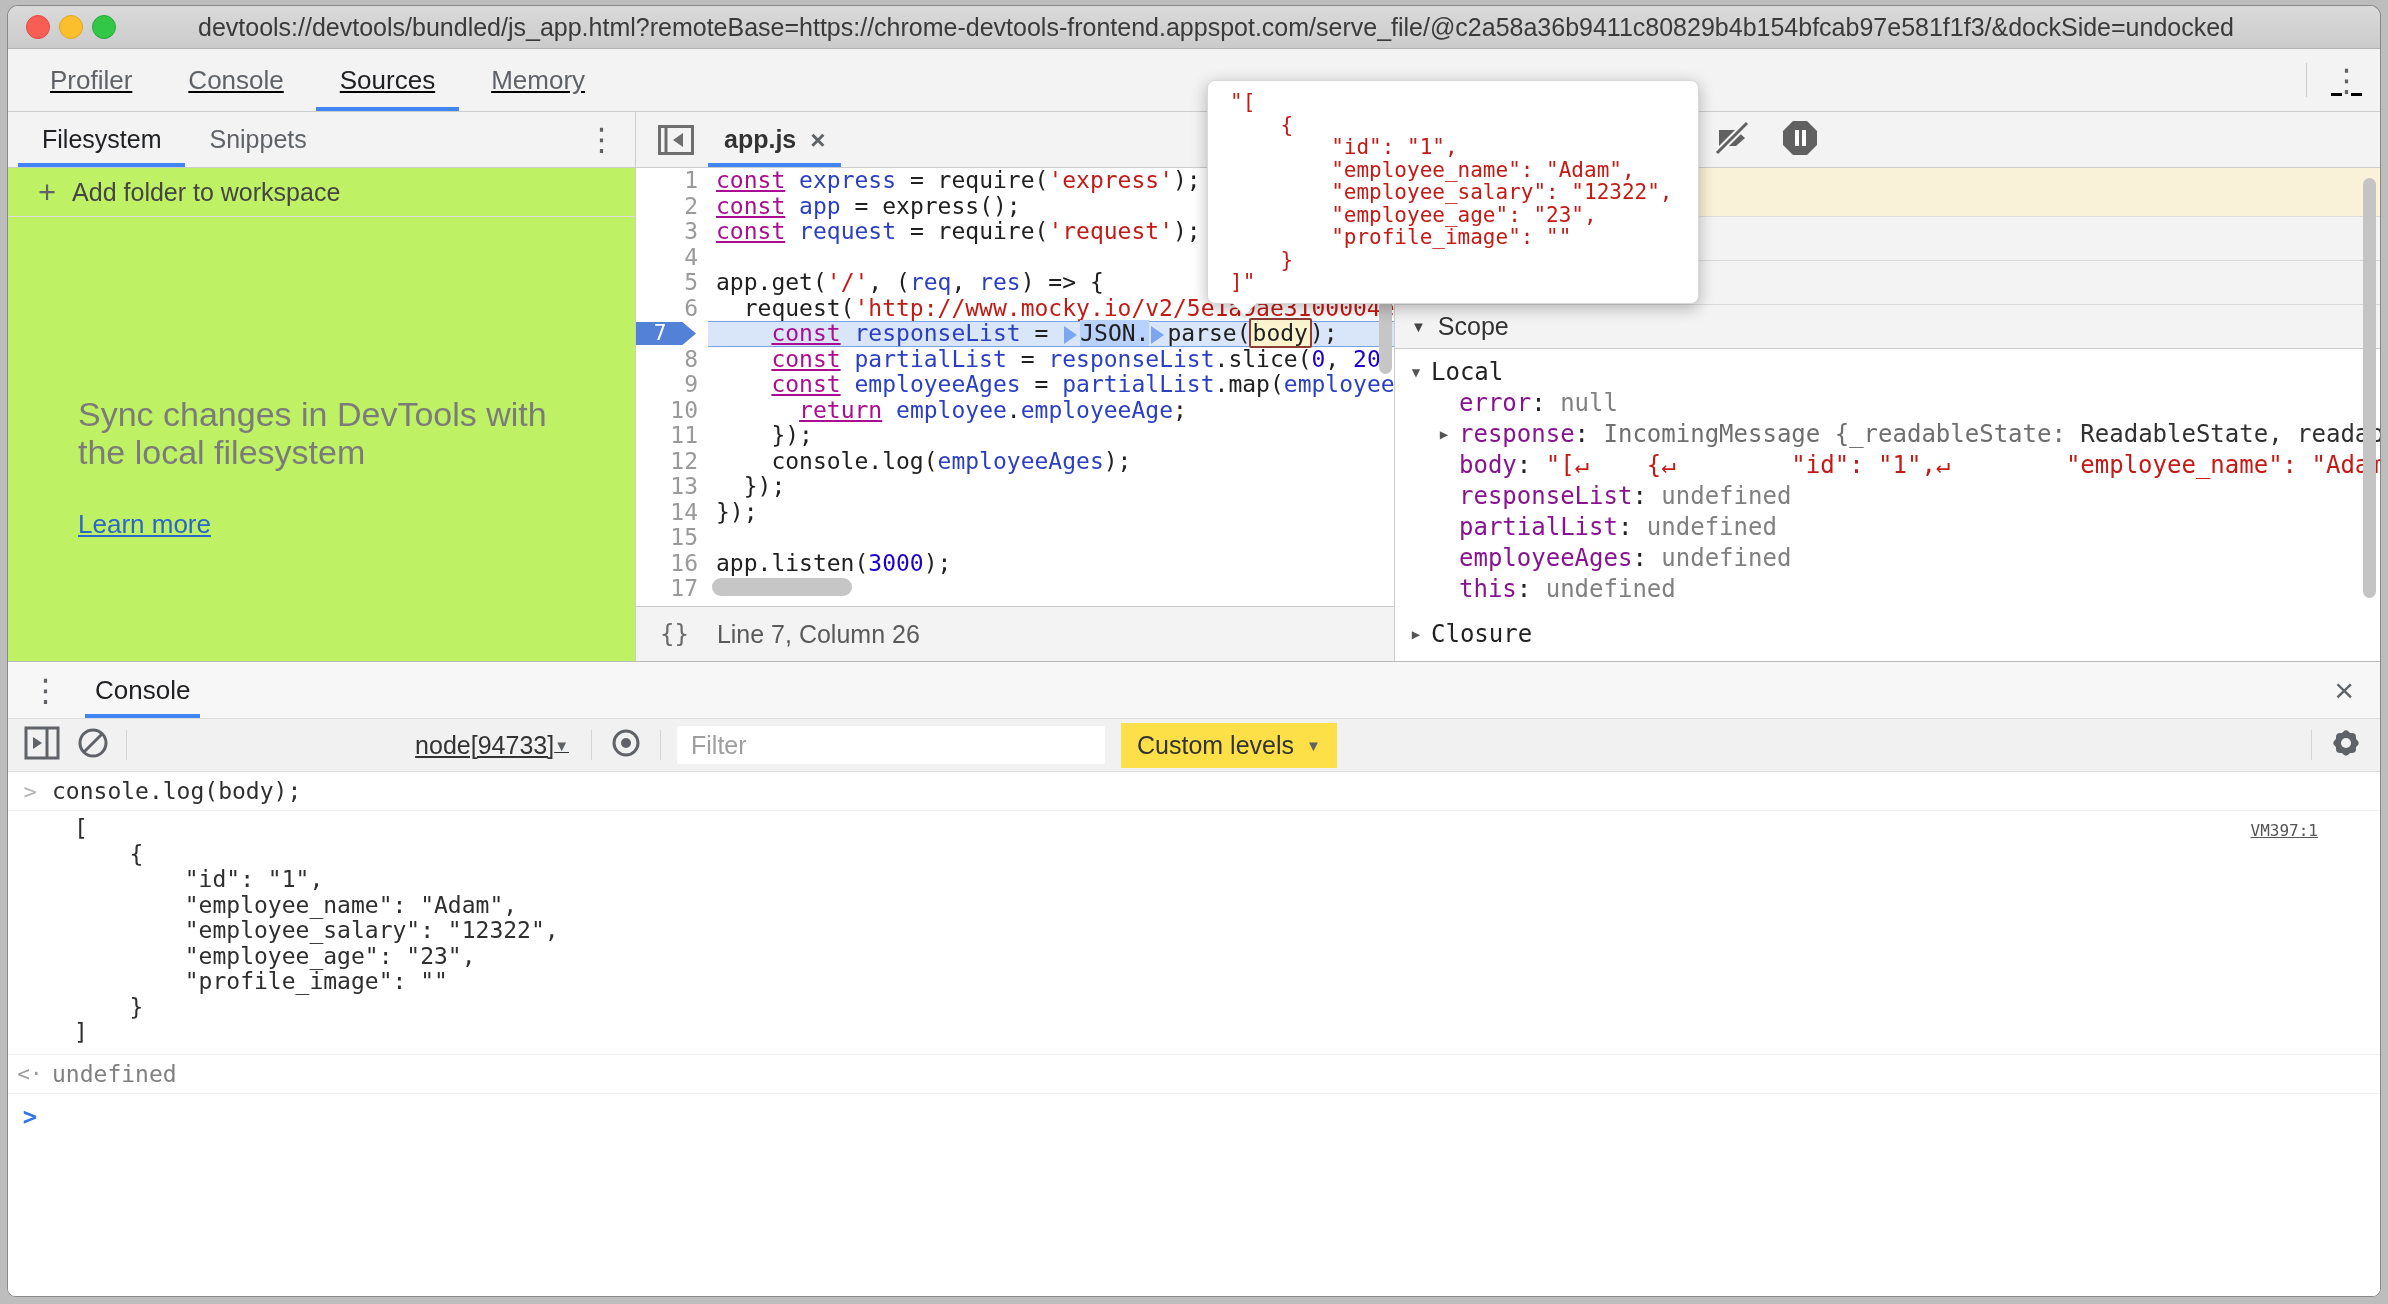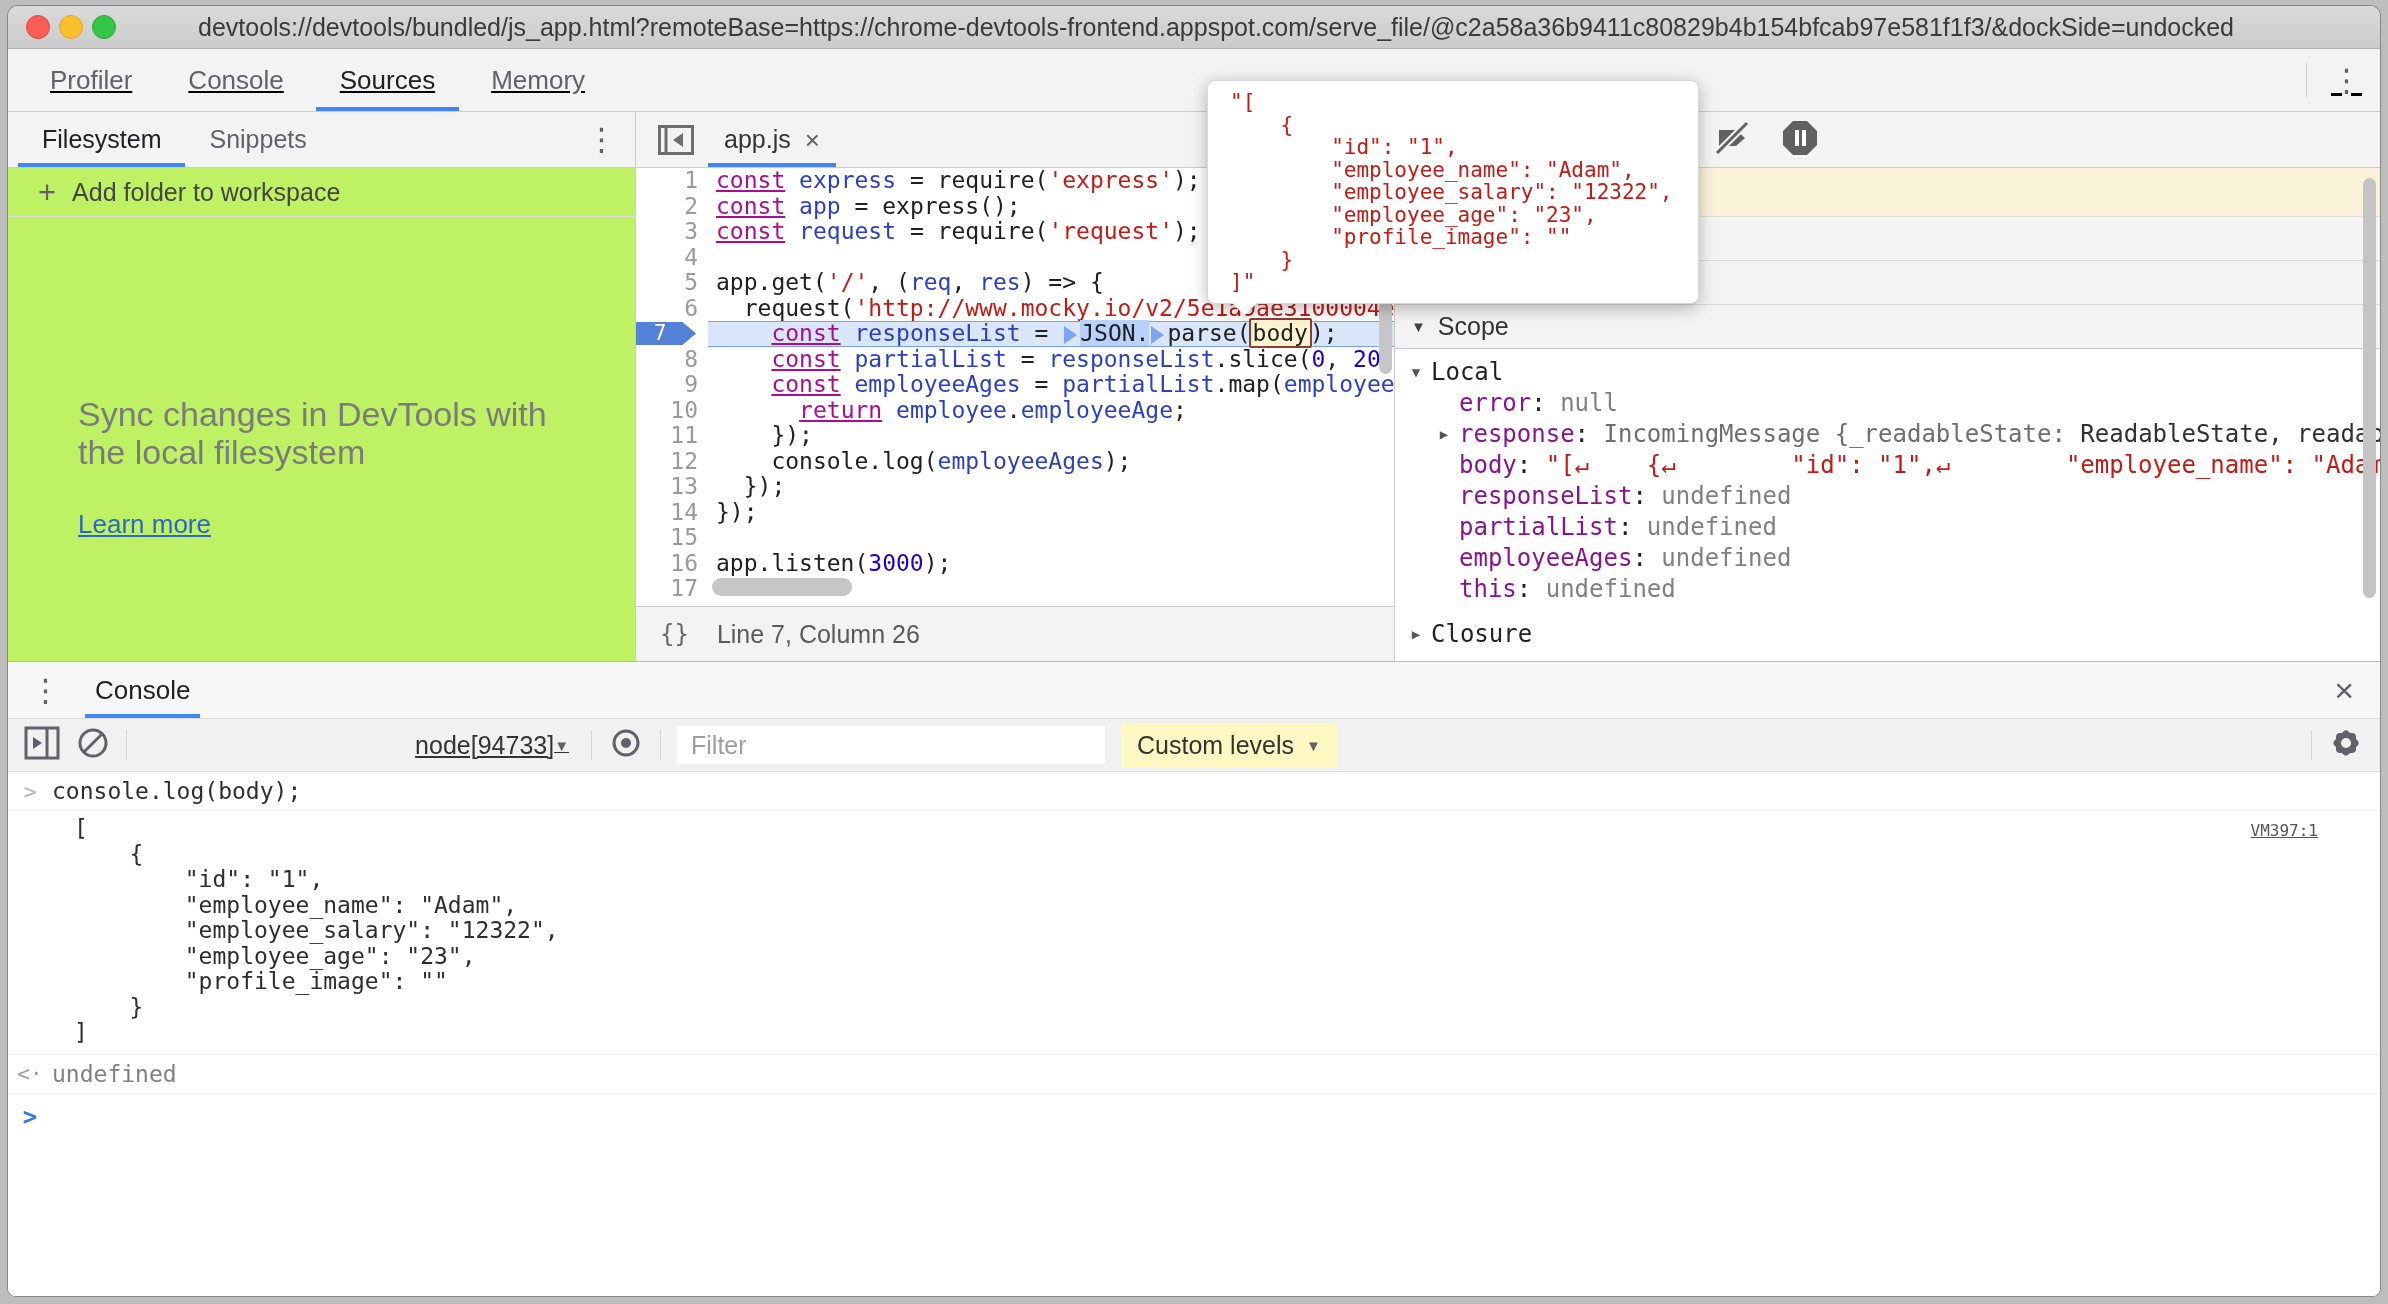--- a/index.html
+++ b/index.html
@@ -37,21 +37,21 @@
   .pane-kebab{padding-right:18px;}
   .addfolder{height:48px;flex:none;border-bottom:1px solid #ddd;display:flex;align-items:center;font-size:25px;color:#454545;padding-left:30px;gap:16px;}
   .plus{font-size:31px;color:#5f6368;line-height:1;}
   .sync-note{margin:178px 60px 0 70px;font-size:34px;line-height:38px;color:#7b7b7b;max-width:470px;}
   .learn-more{display:inline-block;margin:38px 0 0 70px;font-size:26px;color:#2a66cc;text-decoration:underline;cursor:pointer;}
 
   
   .editor{width:758px;flex:none;border-right:1px solid #ccc;background:#fff;display:flex;flex-direction:column;}
   .editor-tabbar{height:55px;flex:none;background:#f3f3f3;border-bottom:1px solid #ccc;display:flex;align-items:stretch;gap:4px;padding-left:12px;}
   .navicon{display:flex;align-items:center;padding:0 10px;}
-  .etab{display:flex;align-items:center;gap:14px;padding:0 16px;font-size:25px;color:#333;position:relative;}
+  .etab{display:flex;align-items:center;gap:14px;padding:0 16px;font-size:25px;color:#333;position:relative;font-weight:bold;}
   .etab::after{content:"";position:absolute;left:0;right:0;bottom:0;height:4px;background:#4285f4;}
   .close-x{color:#5f6368;font-size:26px;line-height:1;}
   .code{flex:1;position:relative;font-family:"DejaVu Sans Mono","Liberation Mono",monospace;font-size:23px;overflow:hidden;background:#fff;}
   .cline{display:flex;height:25.5px;line-height:25.5px;white-space:pre;}
   .gut{width:62px;flex:none;text-align:right;padding-right:10px;color:#9a9a9a;position:relative;}
   .ct{flex:1;padding-left:8px;min-width:0;}
   .cline.cur .ct{background:#d9e5f8;box-shadow:inset 0 1px 0 #7aa0e8,inset 0 -1px 0 #7aa0e8;}
   .exec{position:absolute;left:-2px;top:1px;width:62px;height:23px;background:#5381d8;color:#fff;clip-path:polygon(0 0,78% 0,100% 50%,78% 100%,0 100%);text-align:center;line-height:23px;font-size:21px;padding-right:10px;box-sizing:border-box;}
   .tok-k{color:#aa0d91;text-decoration:underline;}
   .tok-d{color:#2b3fc4;}
@@ -92,21 +92,21 @@
   .ch-kebab{display:flex;align-items:center;padding-left:22px;}
   .console-tab{display:flex;align-items:center;padding:0 10px;margin-left:24px;font-size:26px;color:#202124;position:relative;}
   .console-tab::after{content:"";position:absolute;left:0;right:0;bottom:0;height:4px;background:#4285f4;}
   .ch-close{margin-left:auto;display:flex;align-items:center;padding-right:26px;font-size:34px;color:#5f6368;}
   .console-toolbar{height:52px;flex:none;background:#f1f1f1;border-bottom:1px solid #ddd;display:flex;align-items:center;gap:16px;padding:0 16px;}
   .sep{width:1px;height:30px;background:#d5d5d5;flex:none;}
   .ctx-select{width:420px;flex:none;display:flex;align-items:center;justify-content:flex-end;font-size:25px;color:#333;padding:0 6px;text-decoration:underline;}
   .dd{font-size:15px;color:#5f6368;}
   .filter-input{width:400px;height:38px;flex:none;border:none;background:#fff;border-radius:2px;font-size:25px;padding:0 14px;color:#333;font-family:"Liberation Sans",sans-serif;outline:none;}
   .filter-input::placeholder{color:#9e9e9e;}
-  .chip{background:#fef9c3;padding:8px 16px;display:flex;align-items:center;gap:12px;font-size:25px;color:#333;flex:none;}
+  .chip{background:#fde047;padding:8px 16px;display:flex;align-items:center;gap:12px;font-size:25px;color:#333;flex:none;}
   .spacer{flex:1;}
   .console-output{flex:1;background:#fff;font-family:"DejaVu Sans Mono","Liberation Mono",monospace;font-size:23px;color:#2e2e2e;overflow:hidden;}
   .crow{border-bottom:1px solid #f0f0f0;display:flex;align-items:center;padding:6px 0;}
   .chev{width:44px;flex:none;text-align:center;color:#b4b4b4;font-size:22px;}
   .result-block{position:relative;border-bottom:1px solid #f0f0f0;padding:5px 0 8px 0;}
   .result-block pre{margin:0 0 0 66px;font:inherit;line-height:25.5px;}
   .vmlink{position:absolute;right:62px;top:10px;color:#555;text-decoration:underline;font-size:16px;cursor:pointer;}
   .ret-chev{width:44px;flex:none;text-align:center;color:#9e9e9e;font-size:21px;}
   .ret-val{color:#808080;}
   .prompt-row{display:flex;align-items:center;padding:9px 0;}

